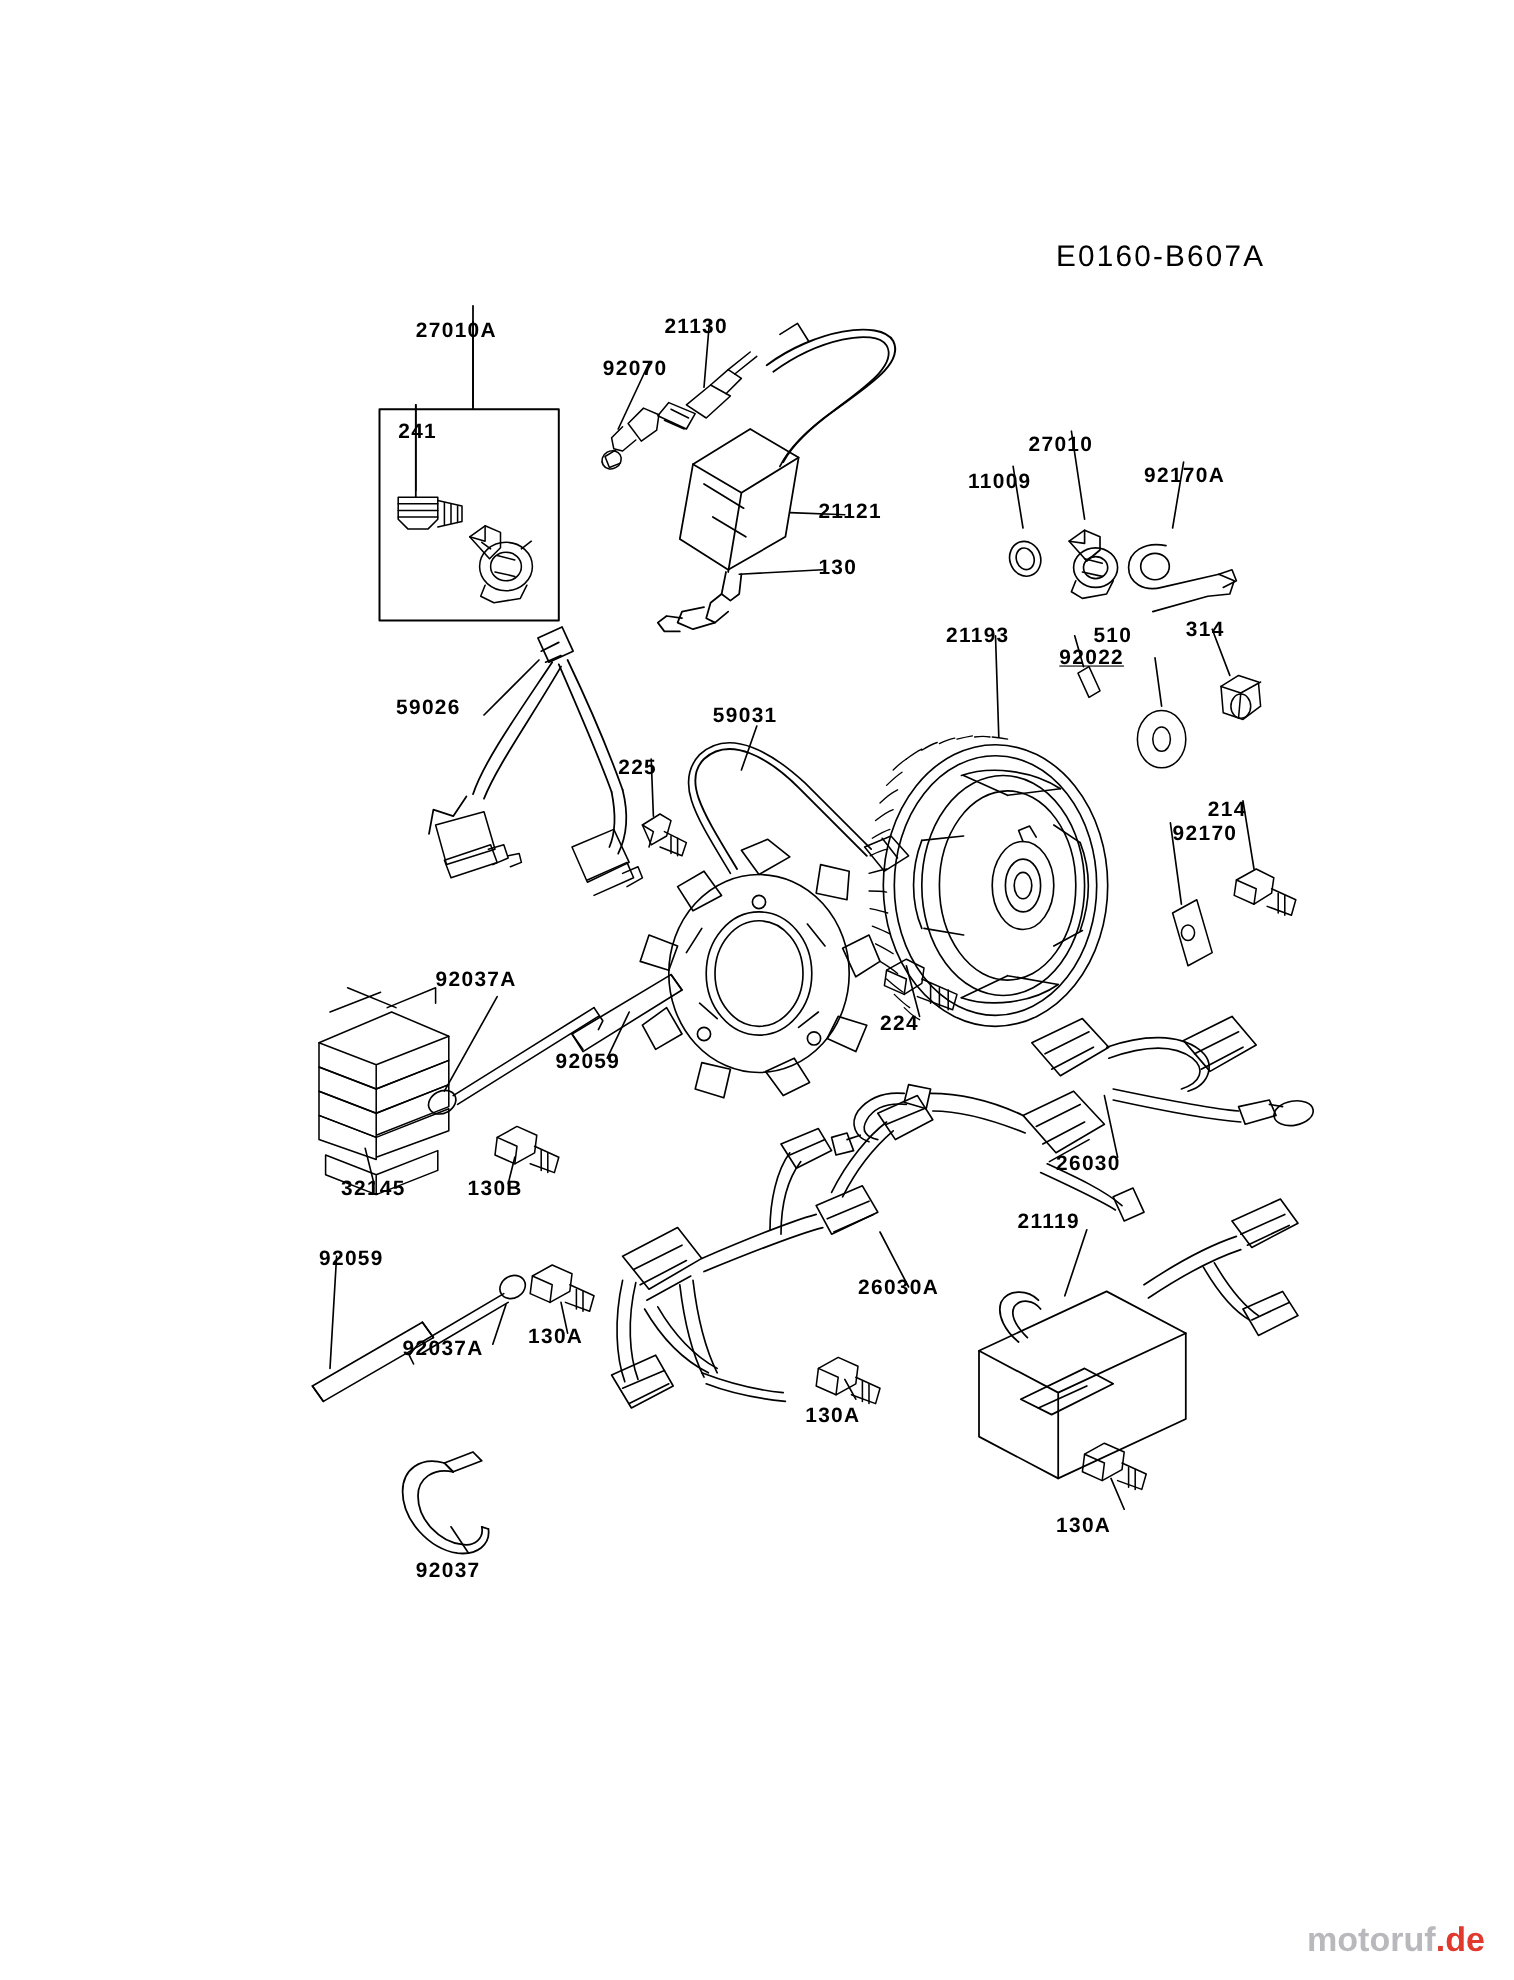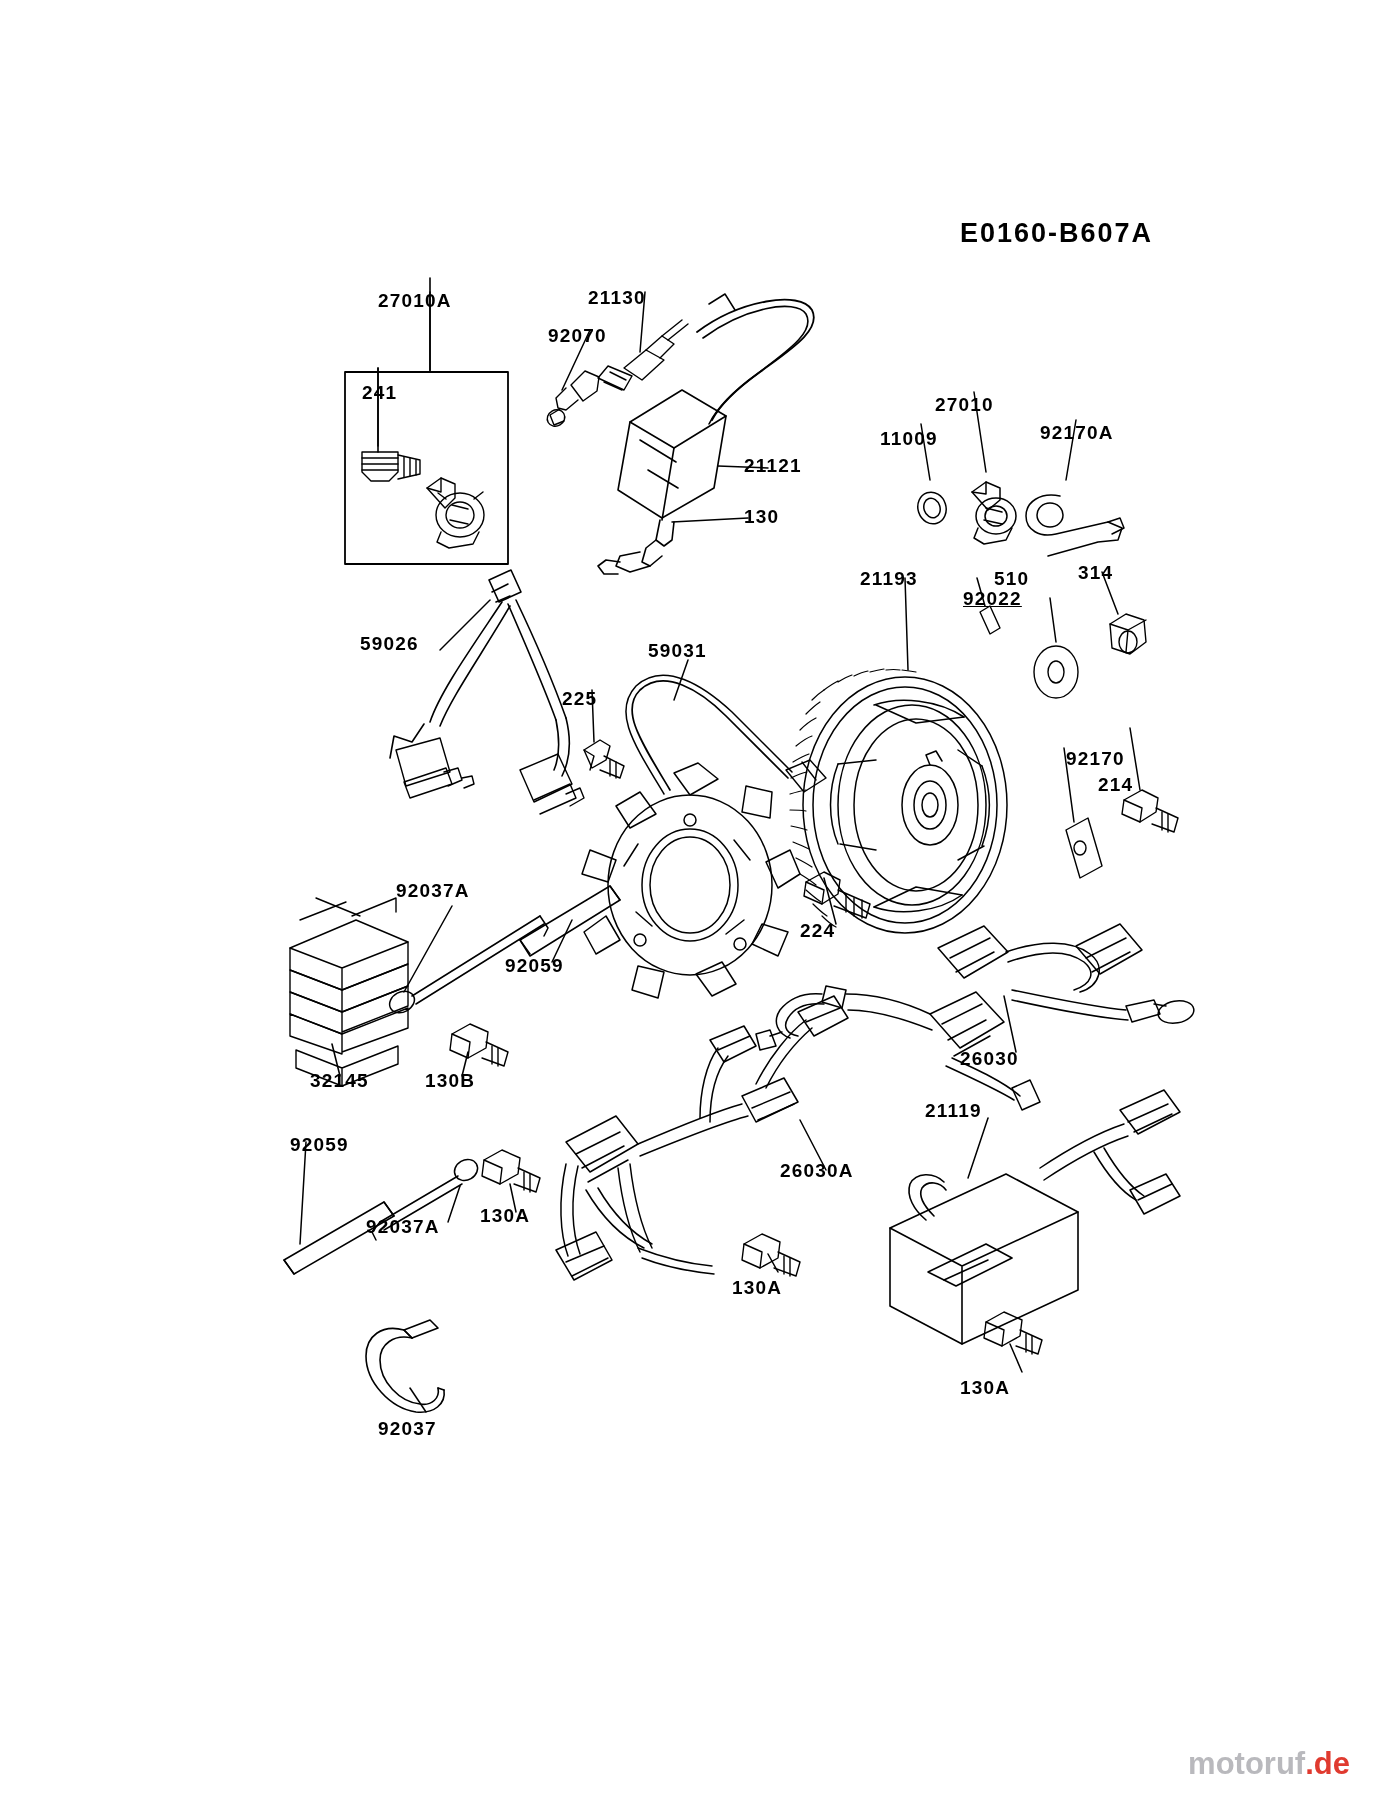--- a/index.html
+++ b/index.html
@@ -28,21 +28,21 @@
     font-weight: bold;
     letter-spacing: 1.2px;
     color: #000;
     white-space: nowrap;
     text-align: center;
   }
   .title-code {
     position: absolute;
     font-family: "Liberation Sans", sans-serif;
     font-size: 27px;
-    font-weight: bold;
+    font-weight: normal;
     letter-spacing: 2px;
     color: #000;
     white-space: nowrap;
   }
   .watermark {
     position: absolute;
     right: 26px;
     bottom: 18px;
     font-family: "Liberation Sans", sans-serif;
     font-size: 31px;
@@ -423,35 +423,35 @@
         <line x1="426" y1="1412" x2="410" y2="1388"></line>
       </g>
     </g>
   </svg>
 
   <div class="title-code" style="left:960px; top:218px;">E0160-B607A</div>
 
   <div class="label" style="left:378px; top:290px;">27010A</div>
   <div class="label" style="left:362px; top:382px;">241</div>
   <div class="label" style="left:548px; top:325px;">92070</div>
-  <div class="label" style="left:588px; top:287px;">21130</div>
+  <div class="label" style="left:604px; top:287px;">21130</div>
   <div class="label" style="left:744px; top:455px;">21121</div>
   <div class="label" style="left:744px; top:506px;">130</div>
   <div class="label" style="left:880px; top:428px;">11009</div>
   <div class="label" style="left:935px; top:394px;">27010</div>
   <div class="label" style="left:1040px; top:422px;">92170A</div>
   <div class="label" style="left:860px; top:568px;">21193</div>
   <div class="label" style="left:952px; top:568px;margin-left:42px;">510</div>
   <div class="label" style="left:963px; top:588px;text-decoration:underline;">92022</div>
   <div class="label" style="left:1078px; top:562px;">314</div>
   <div class="label" style="left:360px; top:633px;">59026</div>
   <div class="label" style="left:648px; top:640px;">59031</div>
   <div class="label" style="left:562px; top:688px;">225</div>
   <div class="label" style="left:1022px; top:748px;margin-left:44px;">92170</div>
-  <div class="label" style="left:1098px; top:726px;margin-top:48px;">214</div>
+  <div class="label" style="left:1098px; top:726px;">214</div>
   <div class="label" style="left:396px; top:880px;">92037A</div>
   <div class="label" style="left:505px; top:955px;">92059</div>
   <div class="label" style="left:800px; top:920px;">224</div>
   <div class="label" style="left:310px; top:1070px;">32145</div>
   <div class="label" style="left:425px; top:1070px;">130B</div>
   <div class="label" style="left:960px; top:1048px;">26030</div>
   <div class="label" style="left:290px; top:1134px;">92059</div>
   <div class="label" style="left:366px; top:1216px;">92037A</div>
   <div class="label" style="left:480px; top:1205px;">130A</div>
   <div class="label" style="left:780px; top:1160px;">26030A</div>

